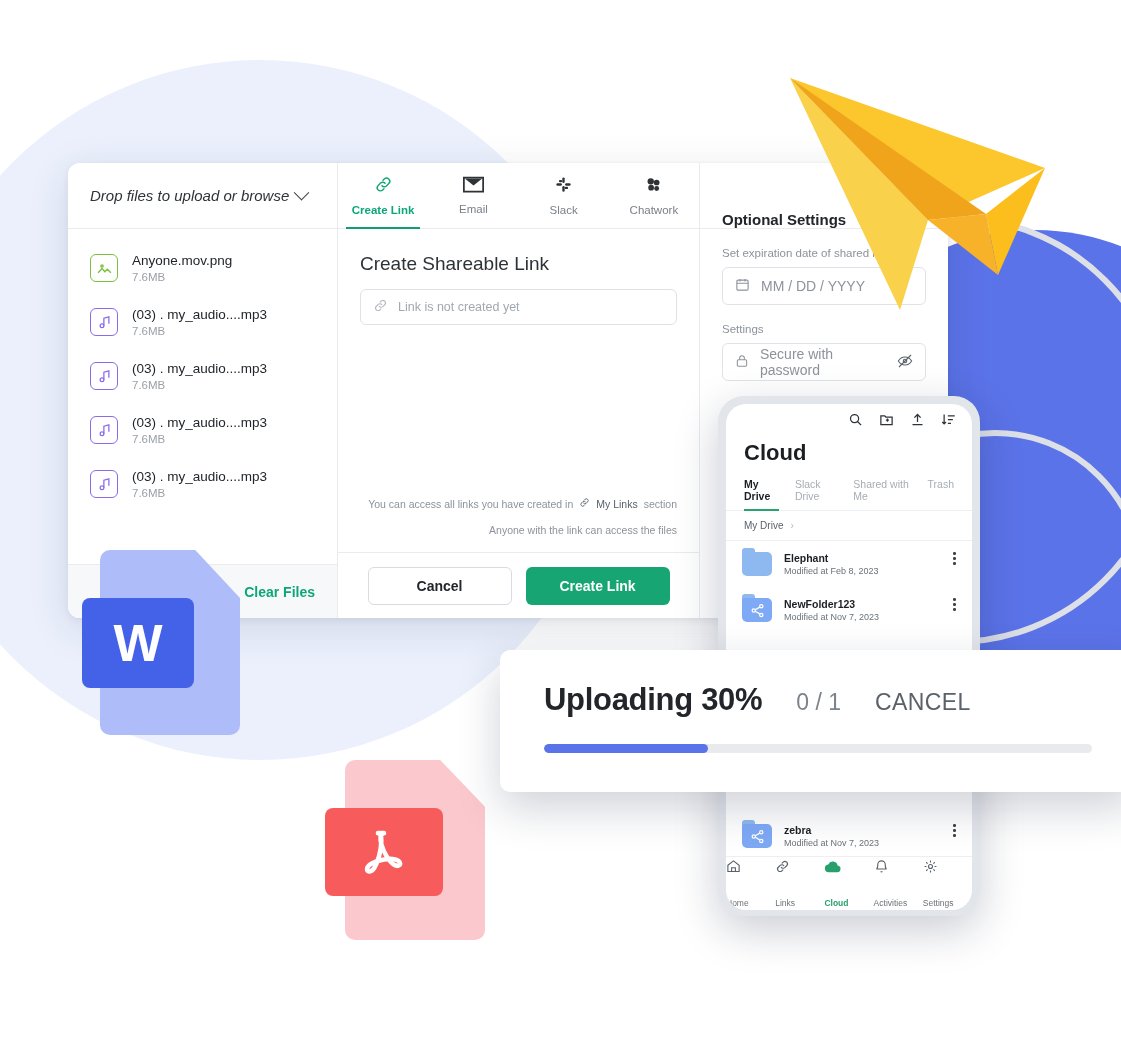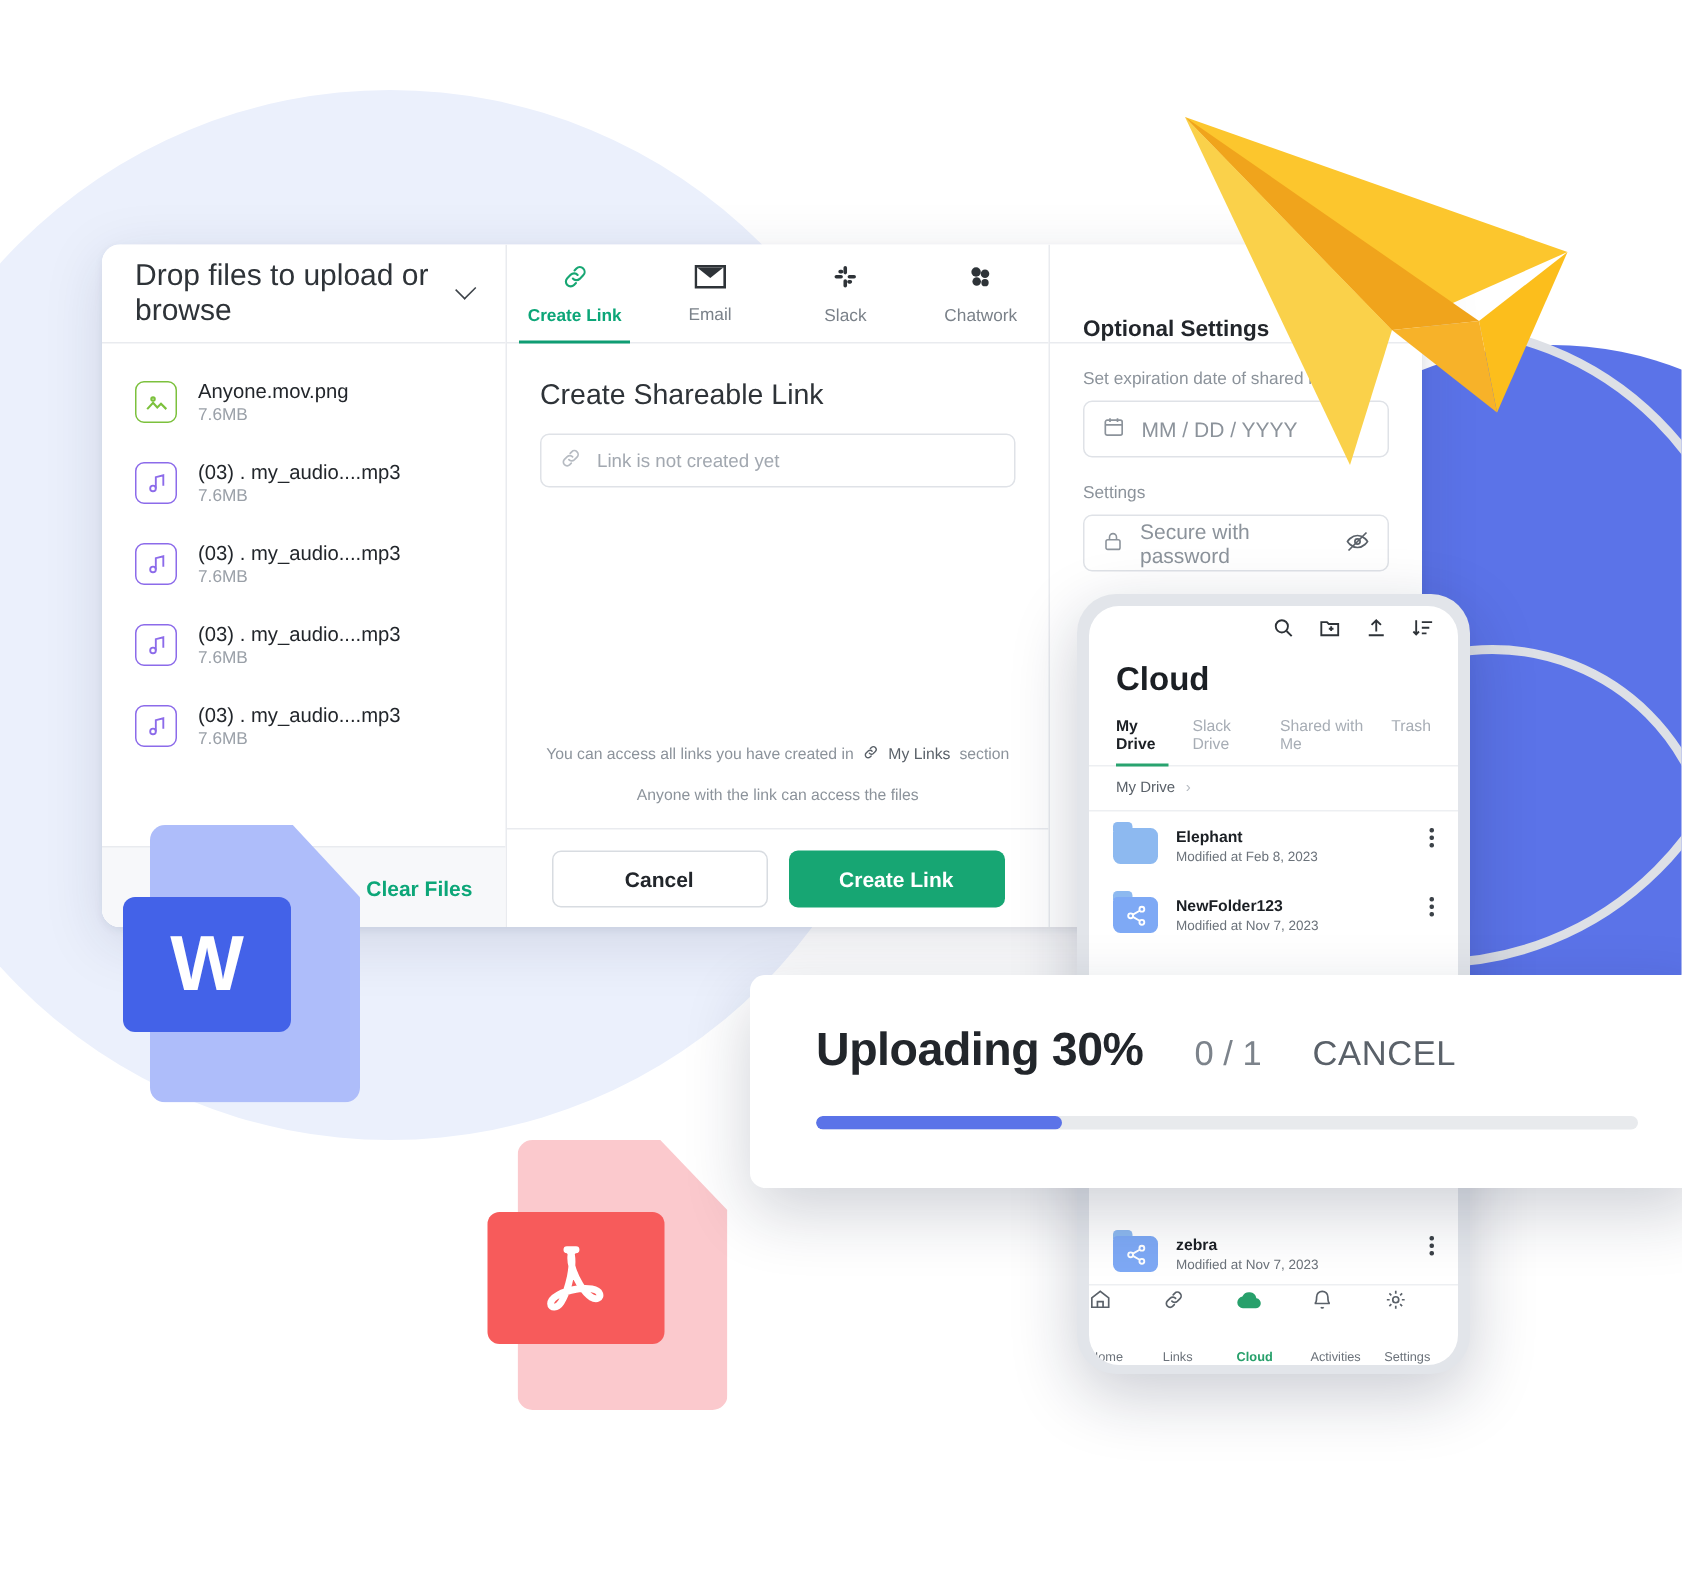--- a/index.html
+++ b/index.html
@@ -39,21 +39,21 @@
     display: flex; overflow: hidden;
   }
   .col-files { width: 270px; border-right: 1px solid #E9EBEF; display: flex; flex-direction: column; background:#fff; }
   .col-share { width: 362px; border-right: 1px solid #E9EBEF; display: flex; flex-direction: column; background:#fff; }
   .col-optional { flex: 1; background: #fff; }
 
   
   .drop-header {
     height: 66px; display: flex; align-items: center;
     padding: 0 22px; border-bottom: 1px solid #E9EBEF;
-    font-size: 20px; color: #2E3338; gap: 7px;
+    font-size: 15px; color: #2E3338; gap: 7px; font-style: italic;
   }
   .chev { display:inline-block; width:11px; height:11px; border-right:1.8px solid #3c4248; border-bottom:1.8px solid #3c4248; transform: rotate(45deg) translate(-2px,-2px); }
   .file-list { flex: 1; padding: 12px 0 0 0; overflow: hidden; }
   .file-row { display: flex; align-items: center; gap: 14px; padding: 6px 22px; height: 54px; }
   .file-icon { width: 28px; height: 28px; border-radius: 6px; border: 1.7px solid #8C6BEA; display:flex; align-items:center; justify-content:center; flex:none; }
   .file-icon.img { border-color: #7CC13D; }
   .file-meta { display: flex; flex-direction: column; gap: 3px; }
   .file-name { font-size: 13.5px; color: #22262B; }
   .file-size { font-size: 11.5px; color: #9AA0A8; }
   .files-footer {
@@ -69,21 +69,21 @@
   .tab.active .tab-label { color: #0CA678; font-weight: bold; }
   .tab.active::after { content:""; position:absolute; left:8px; right:8px; bottom:-1px; height:2.5px; background:#0F9D73; }
   .share-body { flex: 1; padding: 24px 22px 0 22px; display: flex; flex-direction: column; }
   .share-title { font-size: 19px; color: #2E3338; margin-bottom: 14px; }
   .link-box {
     height: 36px; border: 1px solid #DFE2E7; border-radius: 6px;
     display: flex; align-items: center; gap: 10px; padding: 0 12px;
     font-size: 12.5px; color: #A2A8B0;
   }
   .share-notes { margin-top: auto; padding-bottom: 16px; text-align: center; }
-  .note-line { font-size: 10.5px; color: #8C939B; display:flex; align-items:center; justify-content:center; gap:6px; }
+  .note-line { font-size: 10.5px; color: #8C939B; display:flex; align-items:center; justify-content:flex-end; gap:6px; }
   .note-line + .note-line { margin-top: 14px; }
   .my-links { color: #5A6169; }
   .actions { height: 66px; border-top: 1px solid #E9EBEF; display: flex; align-items: center; justify-content: center; gap: 14px; }
   .btn { height: 38px; border-radius: 6px; font-size: 14px; font-weight: bold; display:flex; align-items:center; justify-content:center; cursor:pointer; }
   .btn-cancel { width: 144px; background:#fff; border: 1px solid #D8DCE1; color:#22262B; }
   .btn-create { width: 144px; background:#17A673; border: none; color:#fff; }
 
   
   .opt-header { height: 66px; display:flex; align-items:flex-end; padding: 0 22px; border-bottom: 1px solid #E9EBEF; }
   .opt-title { font-size: 15px; font-weight: bold; color: #22262B; }

